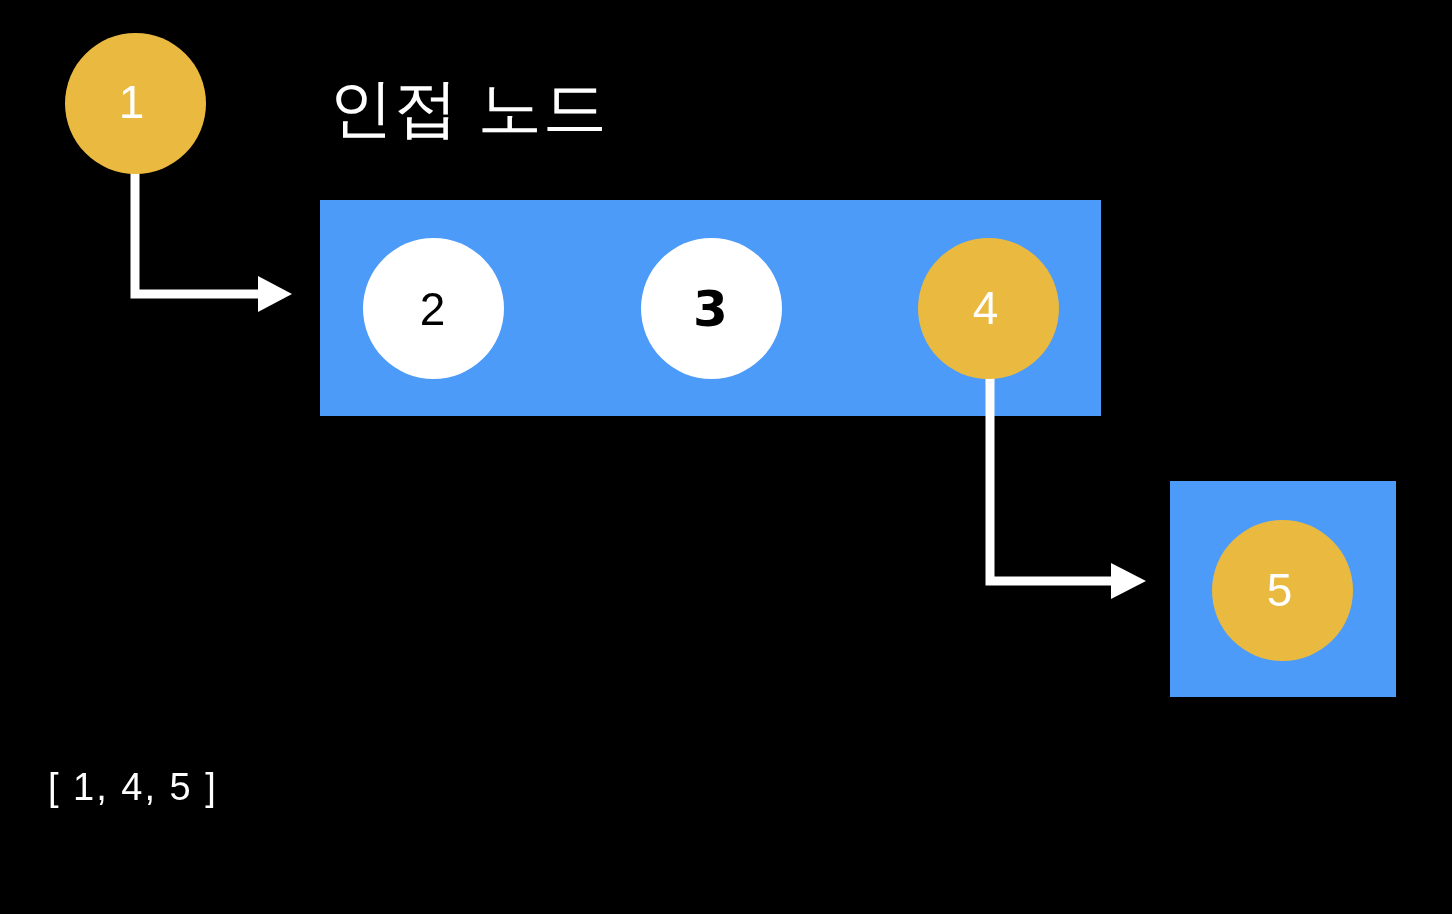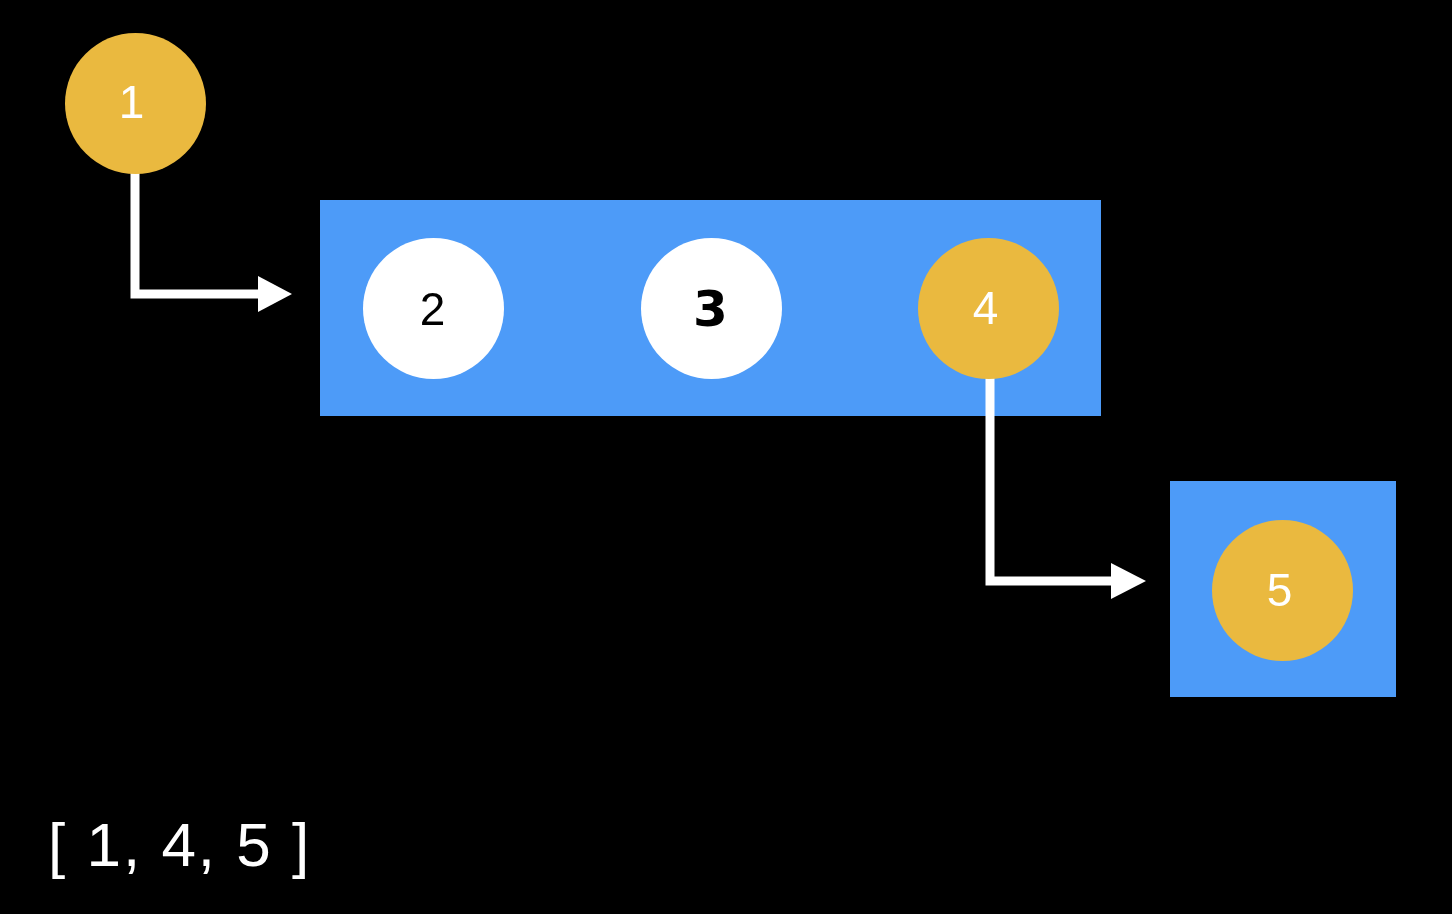--- a/index.html
+++ b/index.html
@@ -106,23 +106,23 @@
     font-weight: 400;
     letter-spacing: 1px;
     line-height: 1;
     white-space: nowrap;
   }
 
   
   #result-list {
     position: absolute;
     left: 48px;
-    top: 814px;
+    top: 768px;
     color: #ffffff;
-    font-size: 62px;
+    font-size: 38px;
     font-weight: 400;
     letter-spacing: 2px;
     line-height: 1;
     white-space: nowrap;
   }
 
   
   .connector {
     position: absolute;
     overflow: visible;
@@ -133,20 +133,21 @@
 </style>
 </head>
 <body>
 
 <div id="stage">
 
   <div class="group-box" id="group-box-adjacent"></div>
 
   <div class="group-box" id="group-box-next"></div>
 
+  <div id="section-title">인접 노드</div>
 
   <svg class="connector" id="connector-1-to-adjacent" width="1452" height="914">
     <path d="M 135 160 L 135 294 L 262 294" stroke="#ffffff" stroke-width="9" fill="none"></path>
     <polygon points="258,276 292,294 258,312" fill="#ffffff"></polygon>
   </svg>
 
   <svg class="connector" id="connector-4-to-next" width="1452" height="914">
     <path d="M 990 368 L 990 581 L 1115 581" stroke="#ffffff" stroke-width="9" fill="none"></path>
     <polygon points="1111,563 1146,581 1111,599" fill="#ffffff"></polygon>
   </svg>

